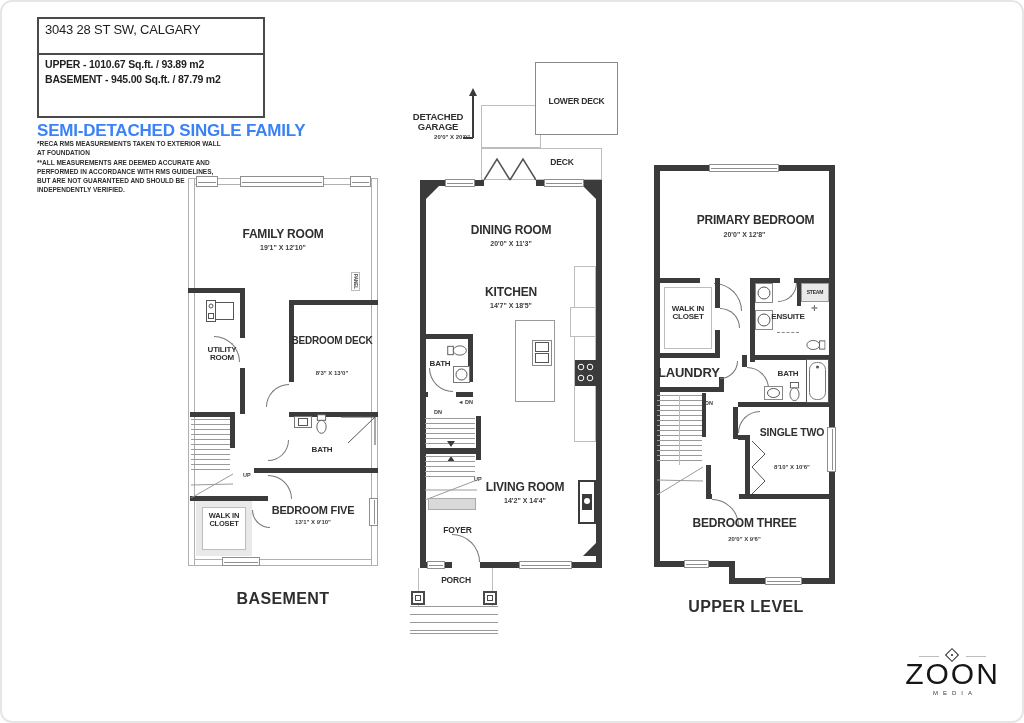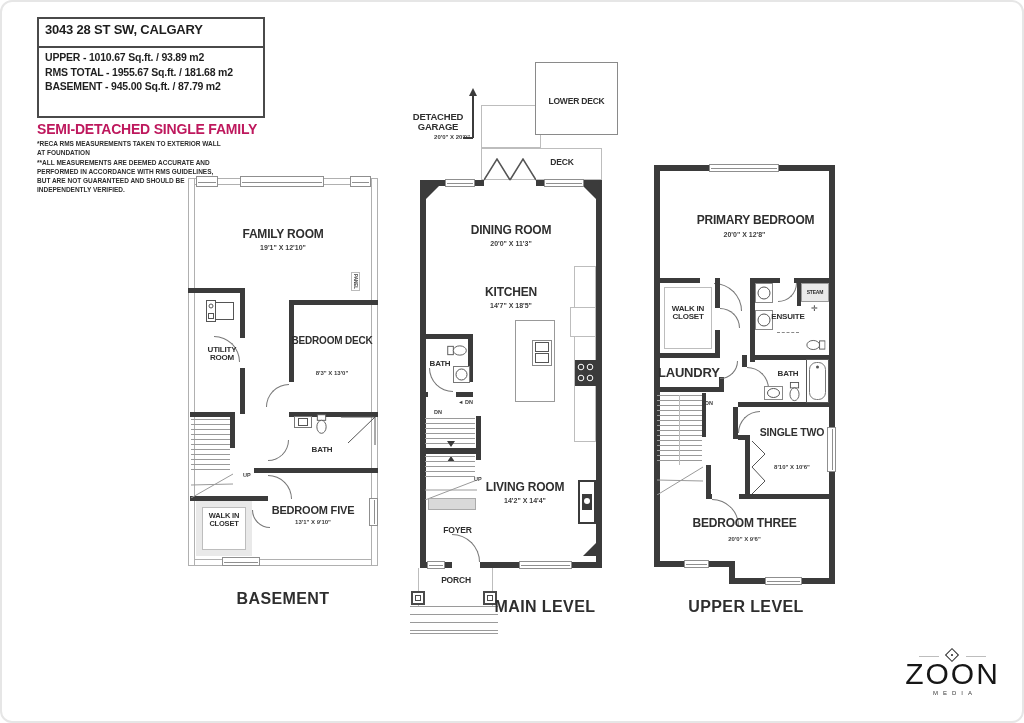--- a/index.html
+++ b/index.html
@@ -22,28 +22,27 @@
   .plan-label{position:absolute;font-weight:bold;color:#2e2e2e;font-size:16px;text-align:center;letter-spacing:0.4px}
   .steps{position:absolute;background:repeating-linear-gradient(180deg,#9a9a9a 0,#9a9a9a 1px,transparent 1px,transparent 8px)}
   svg{display:block}
 </style>
 </head>
 <body>
 
 <div id="stage">
 
   <div class="abs" style="left:35px;top:15px;width:228px;height:101px;border:2px solid #4a4a4a;background:#fff;box-sizing:border-box">
-    <div style="font-size:13px;font-weight:bold;color:#1d1d1d;padding:3px 6px 9px;border-bottom:2px solid #4a4a4a;letter-spacing:-0.2px">3043 28 ST SW, CALGARY</div>
+    <div style="font-size:13px;font-weight:normal;color:#1d1d1d;padding:3px 6px 16px;border-bottom:2px solid #4a4a4a;letter-spacing:-0.2px">3043 28 ST SW, CALGARY</div>
     <div style="padding:2px 6px 0">
       <div style="font-size:10.5px;font-weight:bold;color:#1f1f1f;line-height:14.6px;letter-spacing:-0.2px">UPPER - 1010.67 Sq.ft. / 93.89 m2</div>
-      <div style="font-size:10.5px;font-weight:bold;color:#1f1f1f;line-height:14.6px;letter-spacing:-0.2px">RMS TOTAL - 1955.67 Sq.ft. / 181.68 m2</div>
       <div style="font-size:10.5px;font-weight:bold;color:#1f1f1f;line-height:14.6px;letter-spacing:-0.2px">BASEMENT - 945.00 Sq.ft. / 87.79 m2</div>
     </div>
   </div>
-  <div class="abs" style="left:35px;top:119px;font-size:14px;font-weight:bold;color:#be185d;letter-spacing:-0.2px">SEMI-DETACHED SINGLE FAMILY</div>
+  <div class="abs" style="left:35px;top:119px;font-size:17px;font-weight:bold;color:#3b82f6;letter-spacing:-0.2px">SEMI-DETACHED SINGLE FAMILY</div>
   <div class="abs" style="left:35px;top:137px">
     <div style="font-size:6.5px;font-weight:bold;color:#2e2e2e;line-height:9.3px">*RECA RMS MEASUREMENTS TAKEN TO EXTERIOR WALL</div>
     <div style="font-size:6.5px;font-weight:bold;color:#2e2e2e;line-height:9.3px">AT FOUNDATION</div>
     <div style="font-size:6.5px;font-weight:bold;color:#2e2e2e;line-height:9.3px">**ALL MEASUREMENTS ARE DEEMED ACCURATE AND</div>
     <div style="font-size:6.5px;font-weight:bold;color:#2e2e2e;line-height:9.3px">PERFORMED IN ACCORDANCE WITH RMS GUIDELINES,</div>
     <div style="font-size:6.5px;font-weight:bold;color:#2e2e2e;line-height:9.3px">BUT ARE NOT GUARANTEED AND SHOULD BE</div>
     <div style="font-size:6.5px;font-weight:bold;color:#2e2e2e;line-height:9.3px">INDEPENDENTLY VERIFIED.</div>
   </div>
 
   <div class="abs" style="left:186px;top:176px;width:190px;height:388px">
@@ -229,21 +228,20 @@
   <div class="grayline" style="left:416px;top:566px;width:1px;height:38px"></div>
   <div class="grayline" style="left:490px;top:566px;width:1px;height:38px"></div>
   <div class="name" style="left:419px;top:574px;width:70px;font-size:8.5px">PORCH</div>
   <div class="abs" style="left:409px;top:589px;width:14px;height:14px;border:2px solid #4a4a4a;background:#fff;box-sizing:border-box">
       <div style="position:absolute;inset:2px;border:1px solid #4a4a4a"></div>
     </div>
   <div class="abs" style="left:481px;top:589px;width:14px;height:14px;border:2px solid #4a4a4a;background:#fff;box-sizing:border-box">
       <div style="position:absolute;inset:2px;border:1px solid #4a4a4a"></div>
     </div>
   <div class="steps" style="left:408px;top:604px;width:88px;height:27px;border-bottom:1px solid #9a9a9a"></div>
-  <div class="plan-label" style="left:460px;top:596px;width:166px">MAIN LEVEL</div>
 
   <div class="abs" style="left:652px;top:163px;width:181px;height:422px">
 
     <div class="wall" style="left:0;top:0;width:181px;height:6px"></div>
     <div class="wall" style="left:0;top:0;width:6px;height:402px"></div>
     <div class="wall" style="left:175px;top:0;width:6px;height:419px"></div>
     <div class="wall" style="left:0;top:396px;width:81px;height:6px"></div>
     <div class="wall" style="left:75px;top:396px;width:6px;height:23px"></div>
     <div class="wall" style="left:75px;top:413px;width:106px;height:6px"></div>
 

